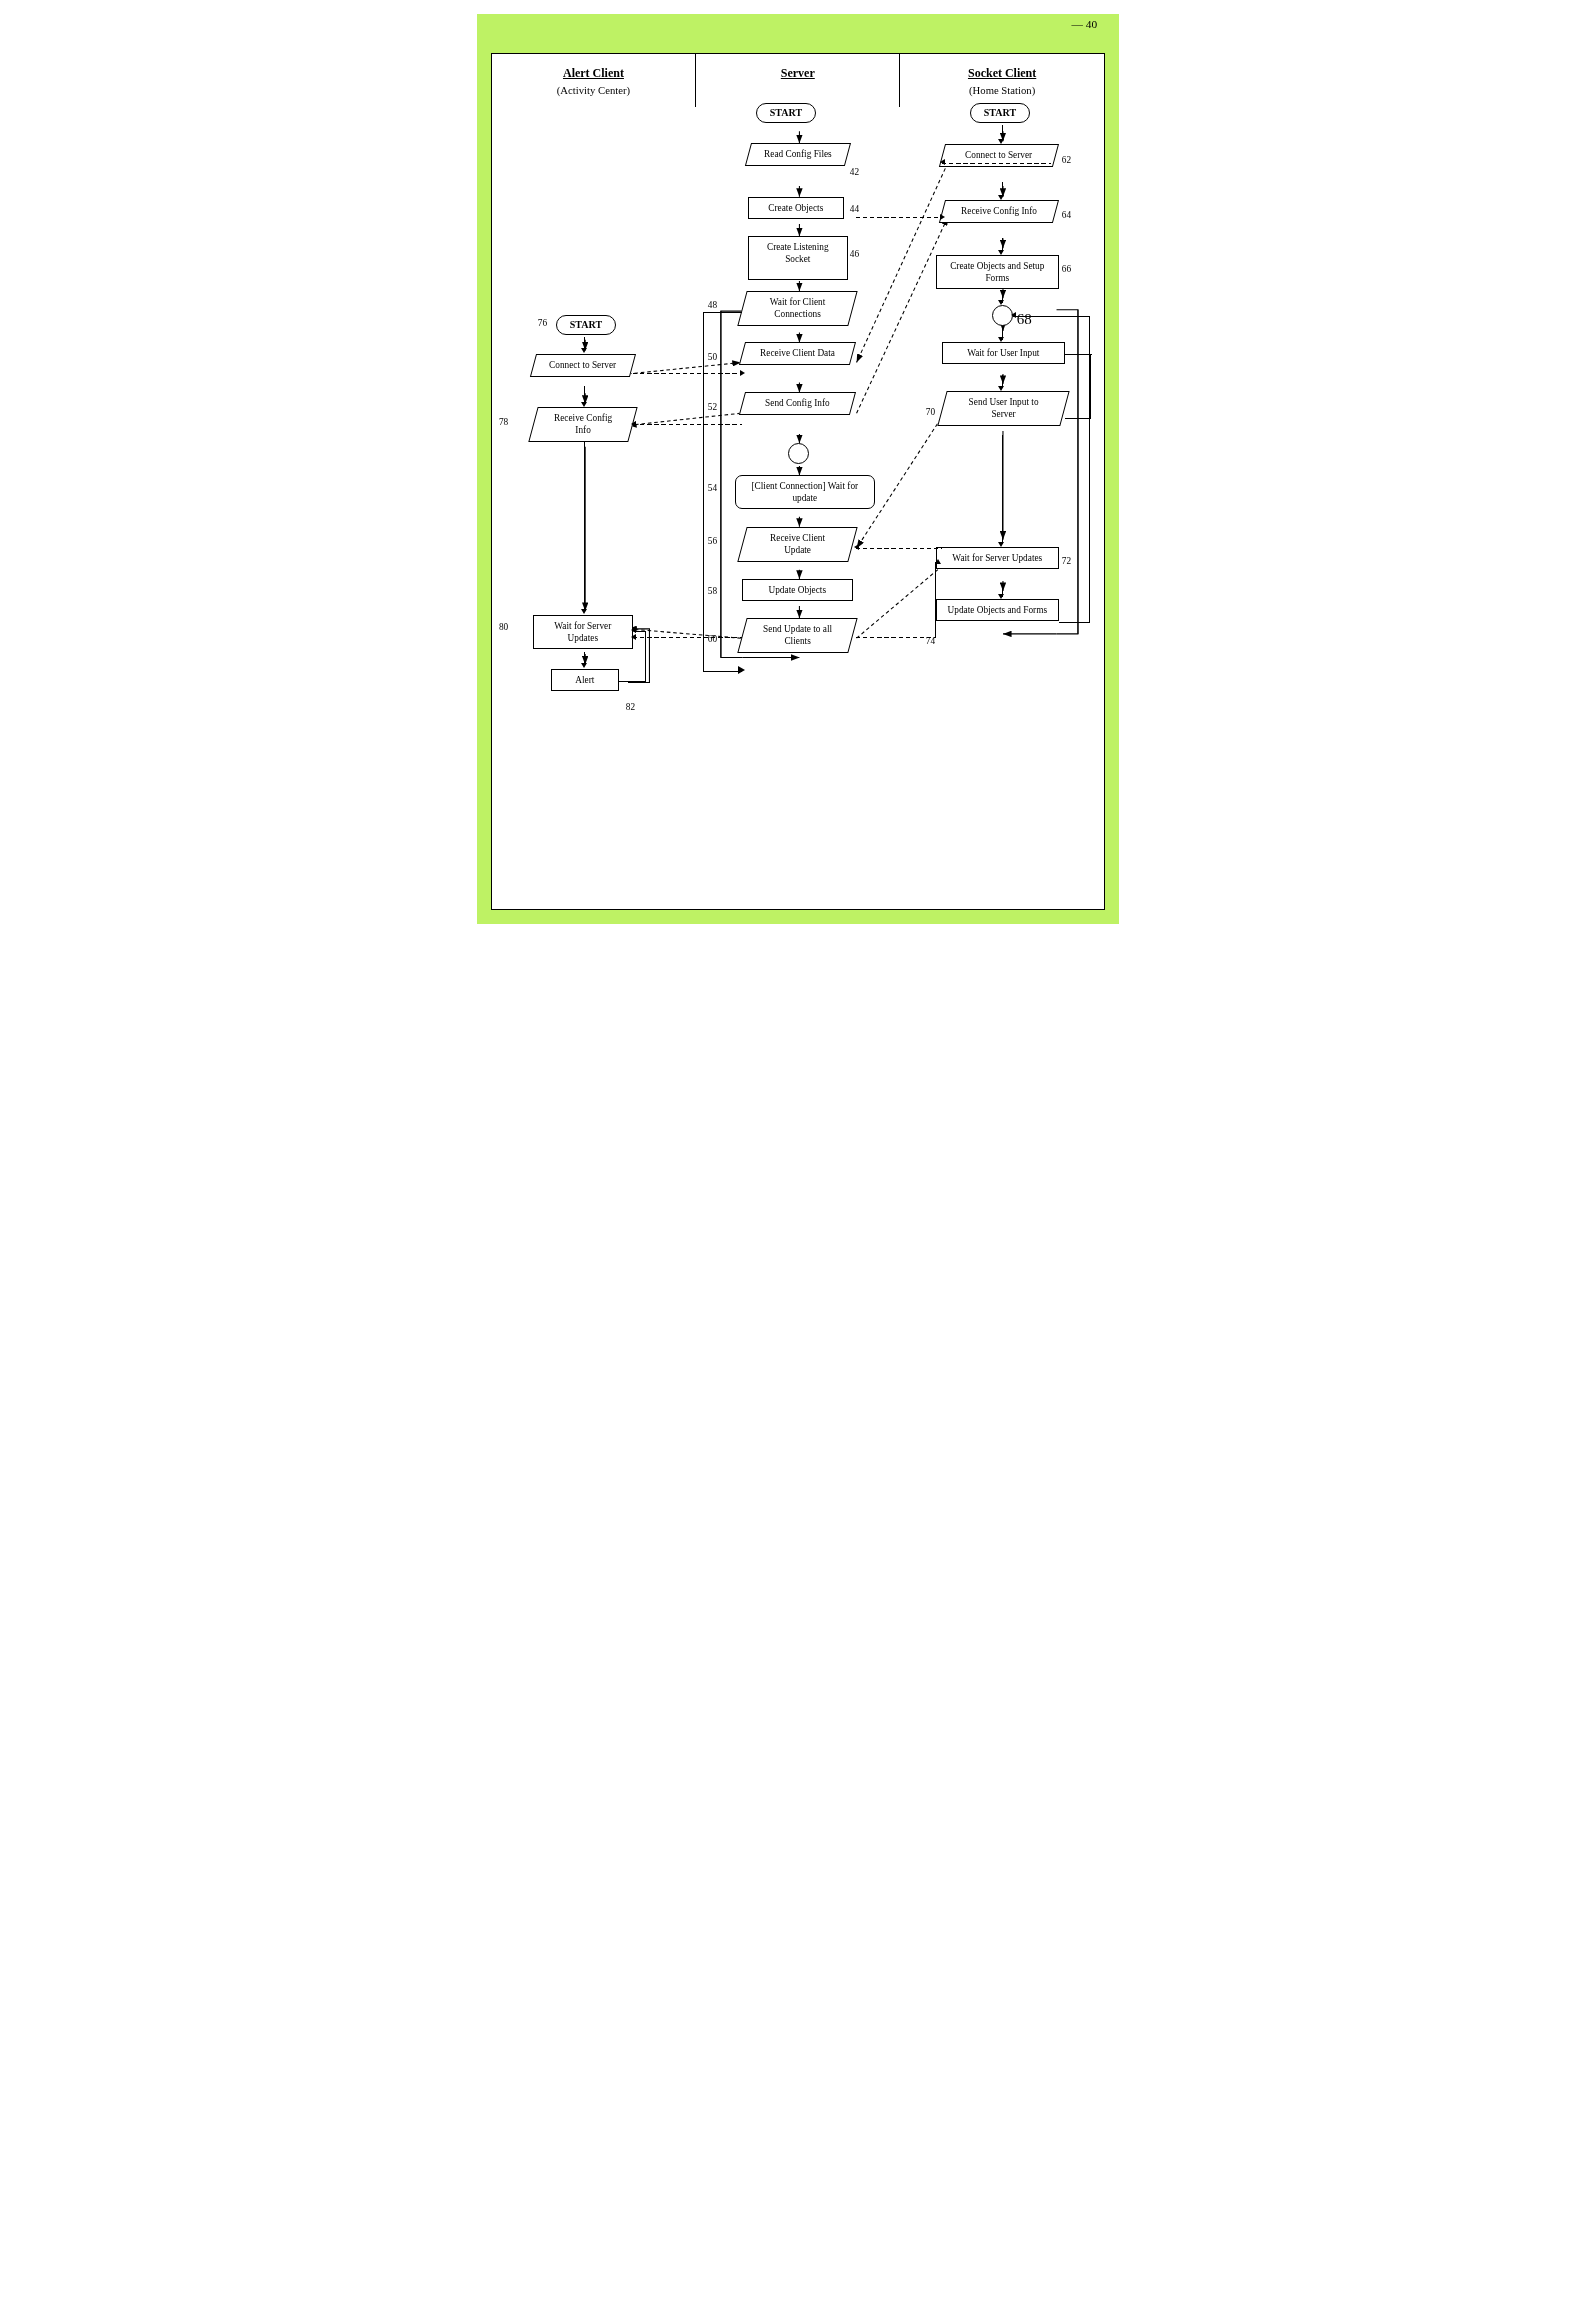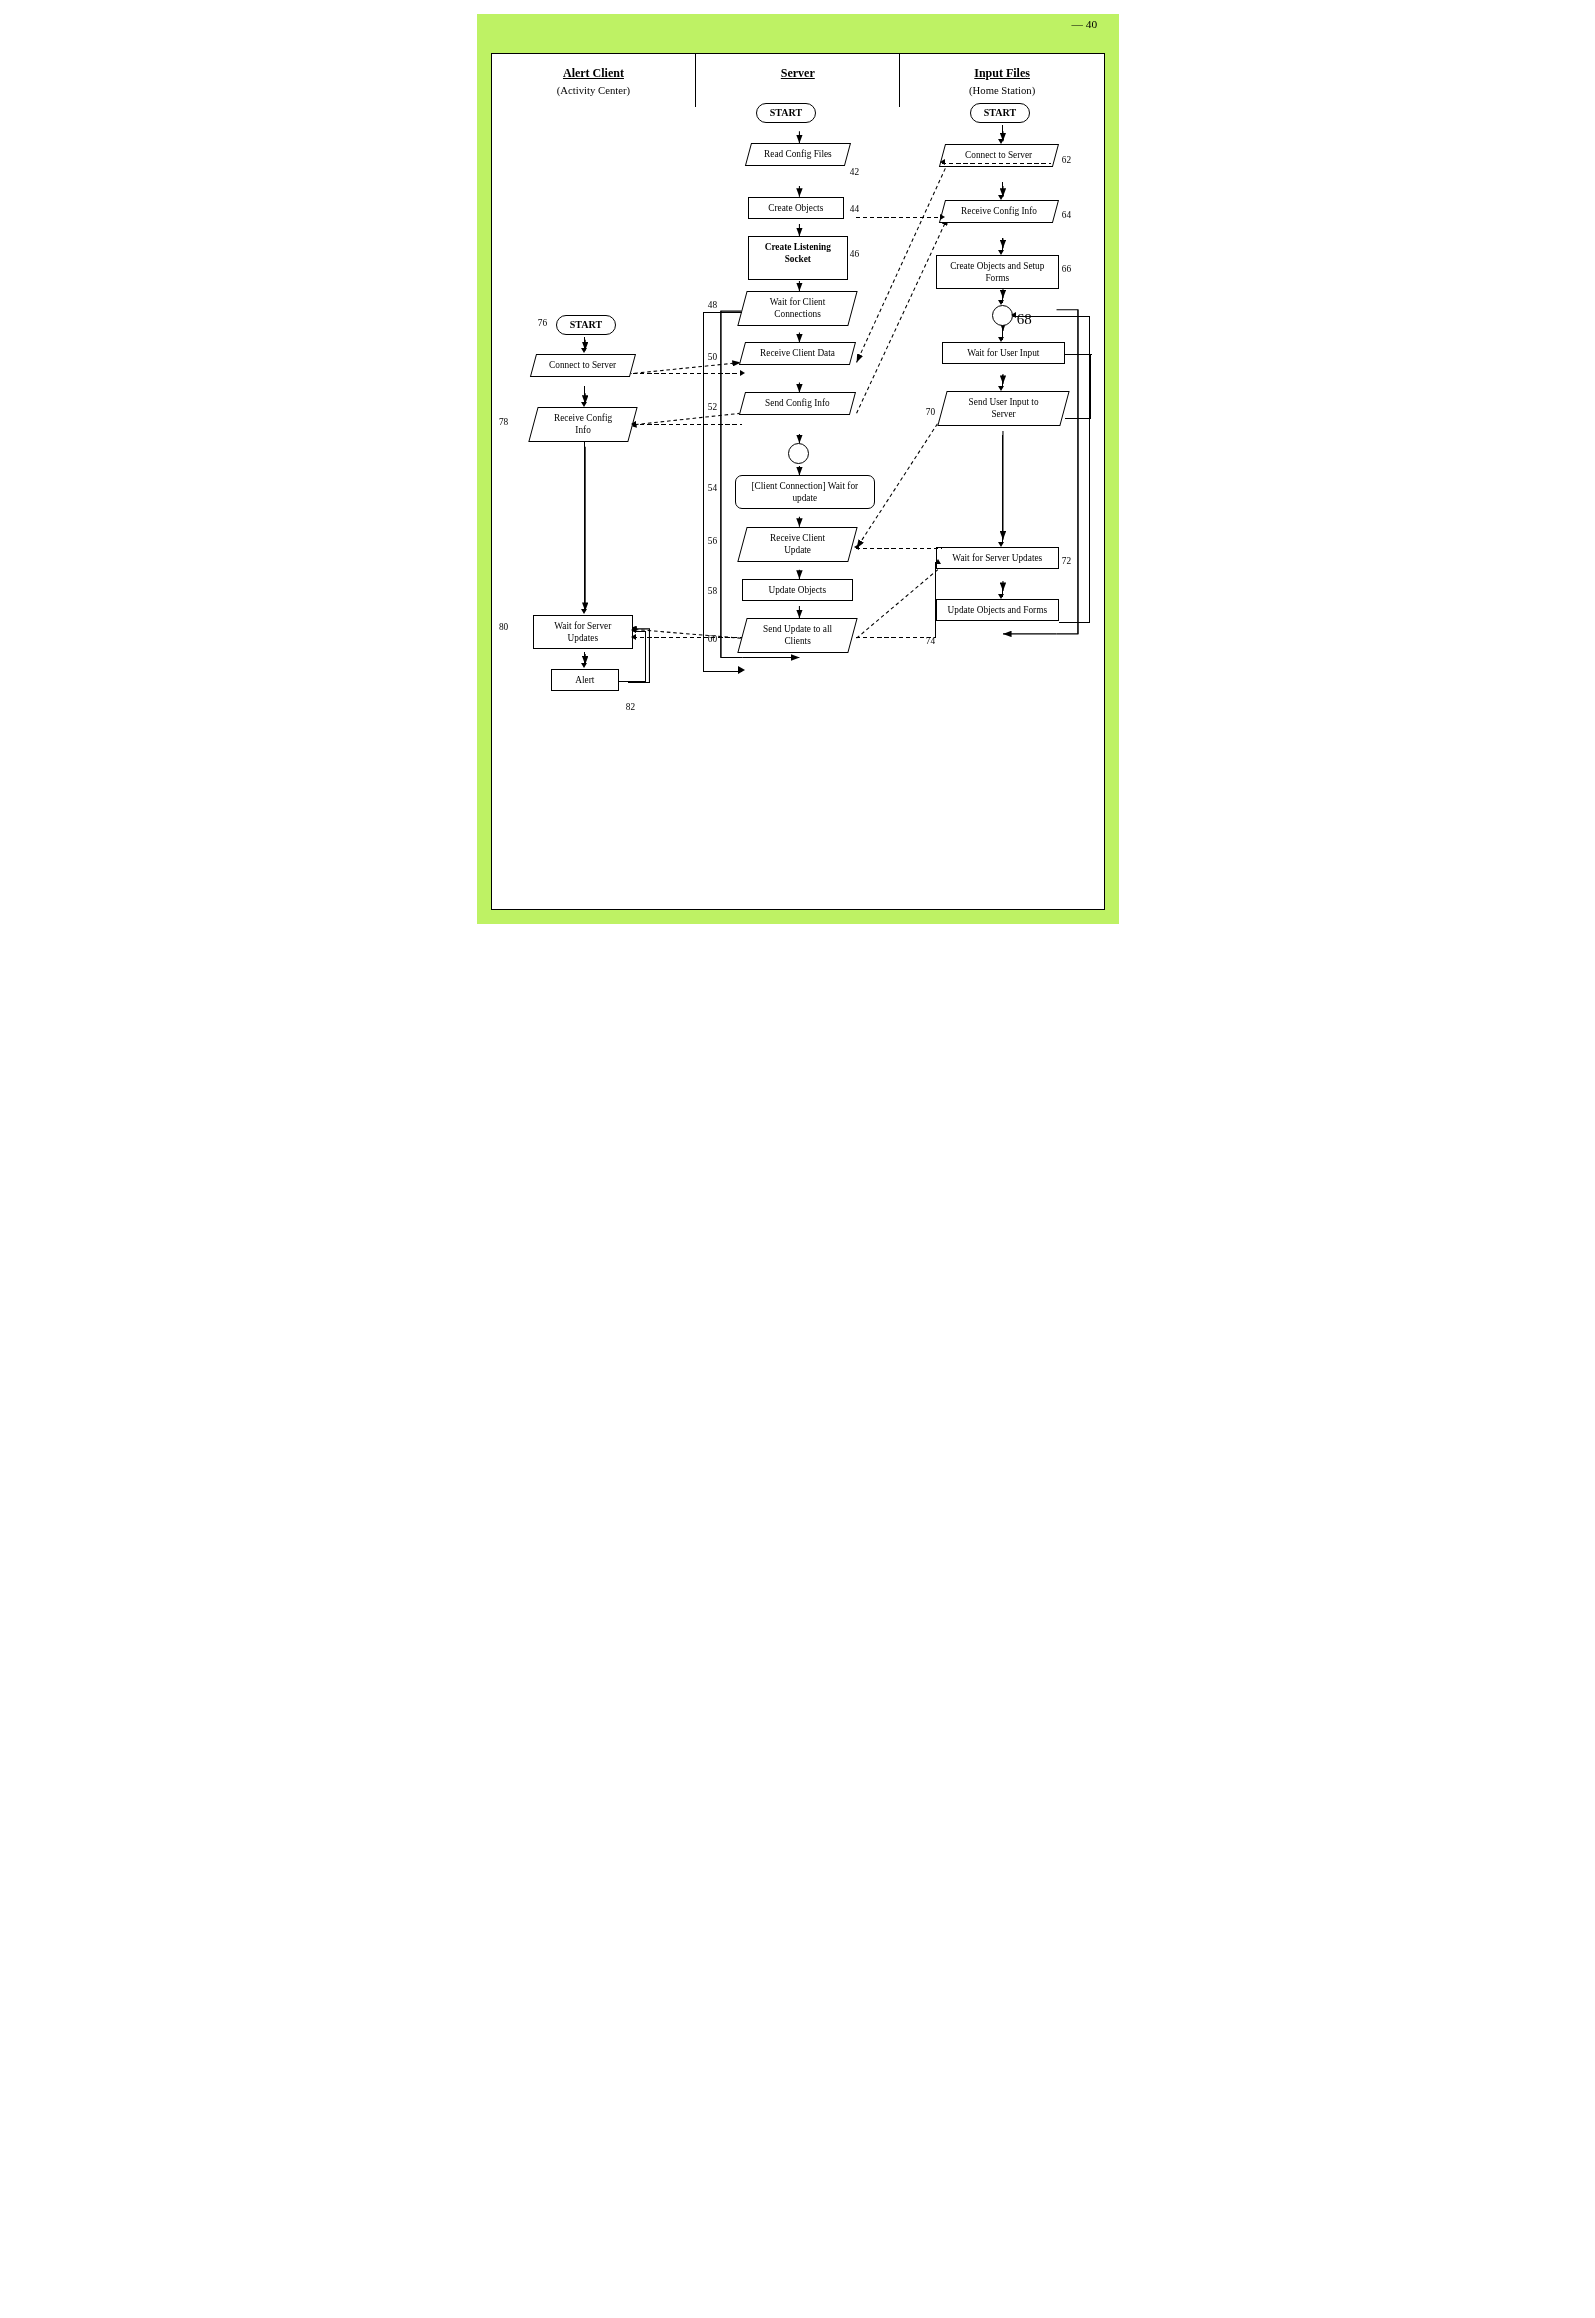--- a/index.html
+++ b/index.html
@@ -98,21 +98,21 @@
     <div style="display:flex;width:100%;border-bottom:0px solid #000;">
       <div style="flex:1;border-right:1.4px solid #000;text-align:center;padding:7.1px 3.6px 3.6px 3.6px;">
         <div class="col-header">Alert Client</div>
         <div class="col-subheader">(Activity Center)</div>
       </div>
       <div style="flex:1;border-right:1.4px solid #000;text-align:center;padding:7.1px 3.6px 3.6px 3.6px;">
         <div class="col-header">Server</div>
         <div class="col-subheader"></div>
       </div>
       <div style="flex:1;text-align:center;padding:7.1px 3.6px 3.6px 3.6px;">
-        <div class="col-header">Input Files</div>
+        <div class="col-header">Socket Client</div>
         <div class="col-subheader">(Home Station)</div>
       </div>
     </div>
 
     <svg class="arrows-svg" style="position:absolute;top:0;left:0;width:100%;height:857px;overflow:visible;" viewBox="0 0 856 1200" width="611" height="857">
       <defs>
         <marker id="arrowhead" markerWidth="8" markerHeight="6" refX="8" refY="3" orient="auto">
           <polygon points="0 0, 8 3, 0 6" fill="#000"></polygon>
         </marker>
         <marker id="arrowhead-dashed" markerWidth="8" markerHeight="6" refX="8" refY="3" orient="auto">
@@ -205,21 +205,21 @@
     </div>
 
     <div style="position:absolute;left:256px;top:143px;">
       <div class="fc-process" style="width:96px;">Create Objects</div>
     </div>
     <div style="position:absolute;left:358px;top:148px;">
       <span style="font-size:9.3px;">44</span>
     </div>
 
     <div style="position:absolute;left:256px;top:182px;">
-      <div class="fc-process" style="width:100px;min-height:44px;font-weight:bold;">Create Listening
+      <div class="fc-process" style="width:100px;min-height:44px;">Create Listening
 Socket</div>
     </div>
     <div style="position:absolute;left:358px;top:193px;">
       <span style="font-size:9.3px;">46</span>
     </div>
 
     <div style="position:absolute;left:250px;top:237px;">
       <div class="fc-parallelogram" style="width:111px;"><span>Wait for Client
 Connections</span></div>
     </div>

